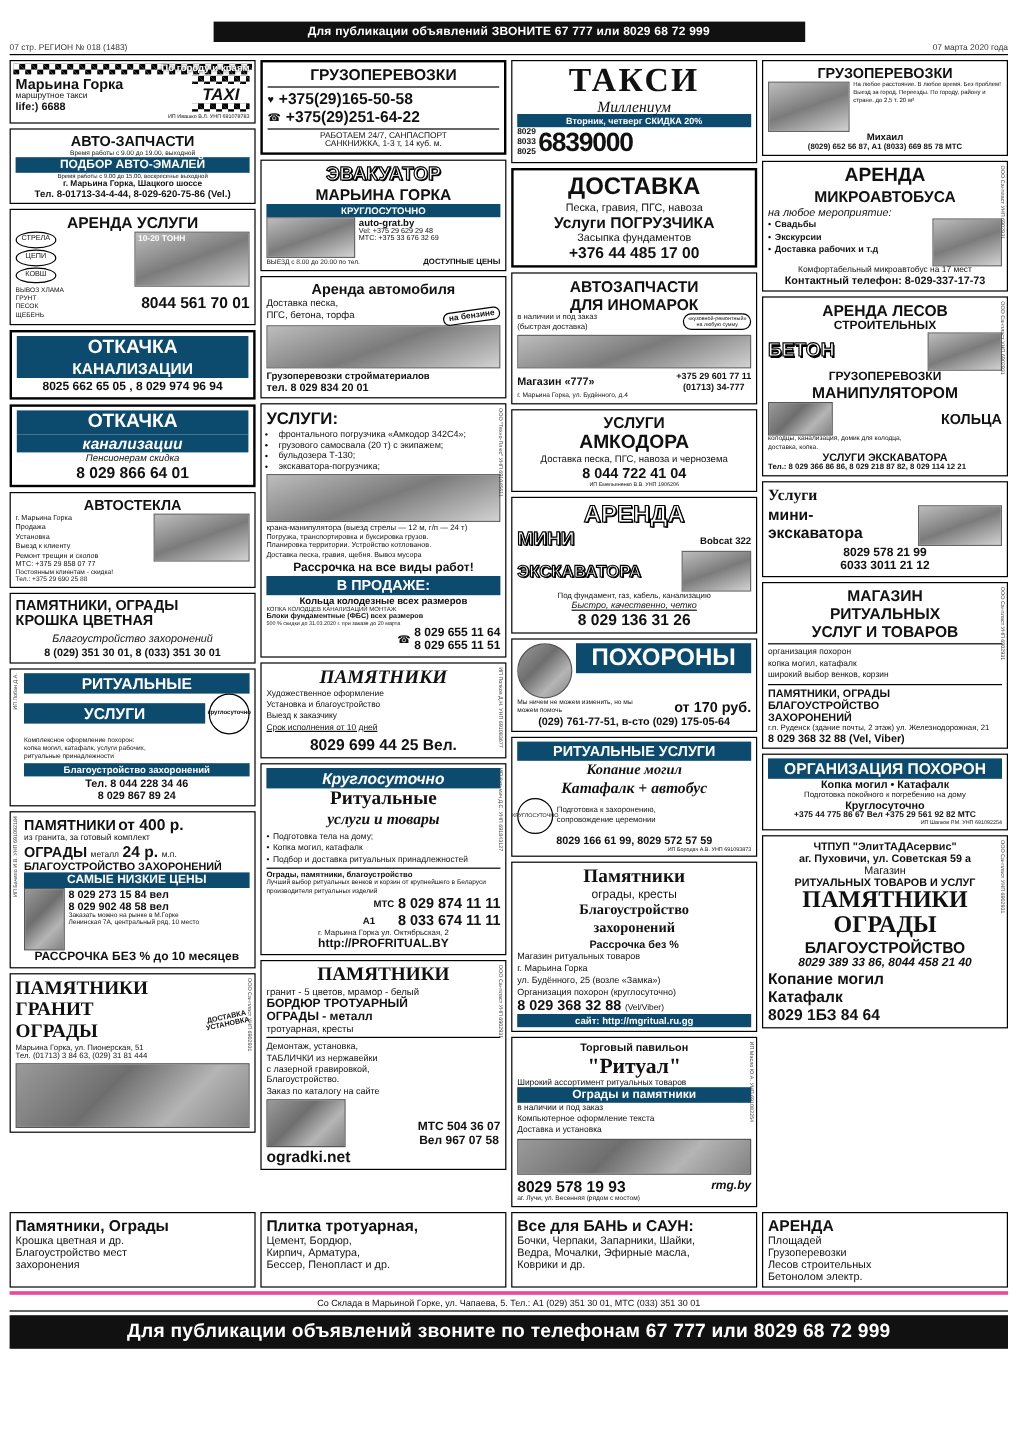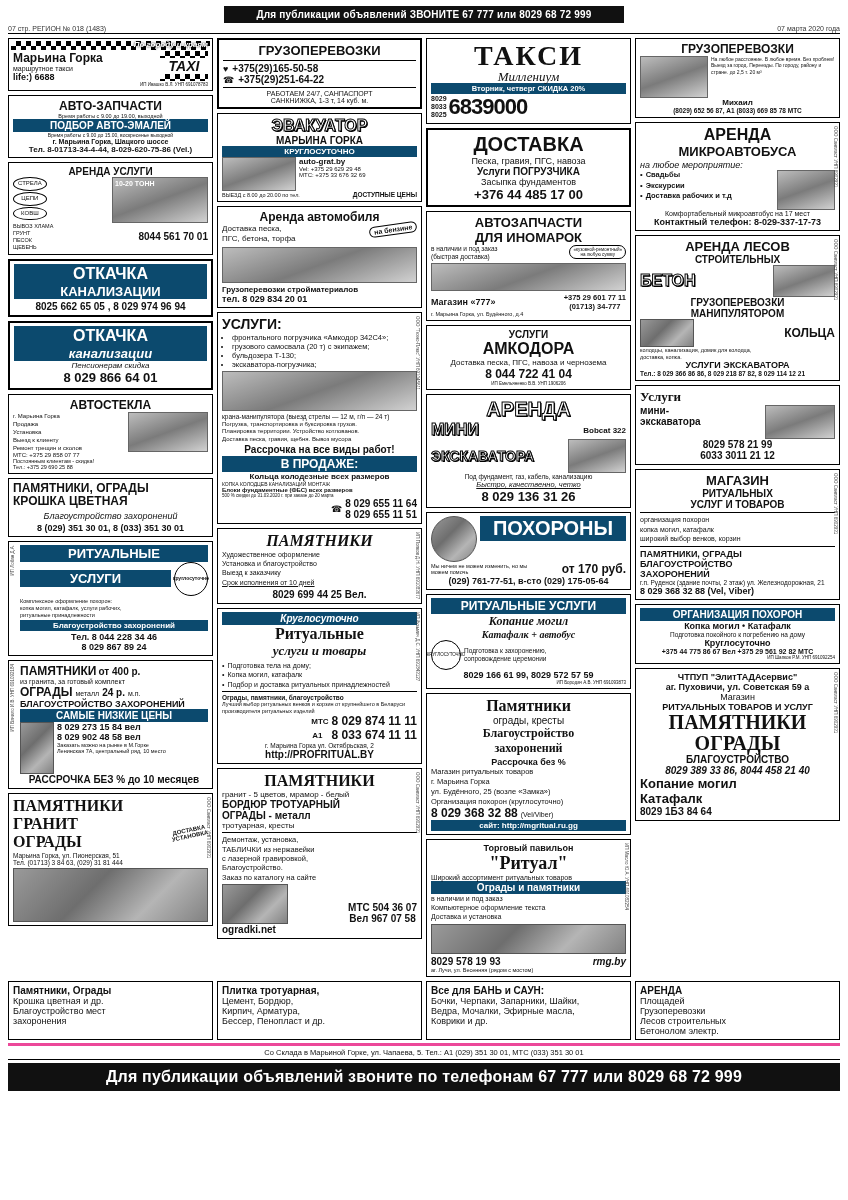--- a/index.html
+++ b/index.html
@@ -11,21 +11,21 @@
     color: #111;
     font-size: 9px;
     overflow: hidden;
   }
   .page { width:848px; height:1200px; padding:6px 8px; background:#fff; position:relative; }
 
   
   .top-banner {
     background:#111; color:#fff; text-align:center;
     font-weight:bold; font-size:10px; letter-spacing:.2px;
-    padding:3px 0; margin:0 auto 2px auto; width:400px;
+    padding:3px 0; margin:12px auto 2px auto; width:493px;
   }
   .head-line { display:flex; justify-content:space-between; font-size:7px; color:#333; border-bottom:1px solid #000; padding-bottom:1px; margin-bottom:4px;}
   .bottom-bar {
     background:#111; color:#fff; text-align:center; font-weight:bold;
     font-size:16px; padding:5px 0; margin-top:3px; letter-spacing:.2px;
   }
   .bottom-note { text-align:center; font-size:7.5px; border-top:3px solid #ec4899; border-bottom:1px solid #000; padding:2px 0; margin-top:3px;}
 
   
   .grid { display:grid; grid-template-columns: repeat(4, 1fr); gap:4px; }
@@ -33,21 +33,21 @@
   .ad {
     border:1px solid #000; background:#fff; padding:3px 4px;
     position:relative; overflow:hidden;
   }
   .ad.thick { border-width:2px; }
   .c { text-align:center; }
   .b { font-weight:bold; }
   .i { font-style:italic; }
   .u { text-decoration:underline; }
   .t7 { font-size:7px; } .t8{font-size:8px;} .t9{font-size:9px;} .t10{font-size:10px;}
-  .t11{font-size:10px;} .t12{font-size:12px;} .t13{font-size:13px;} .t14{font-size:14px;}
+  .t11{font-size:13px;} .t12{font-size:12px;} .t13{font-size:13px;} .t14{font-size:14px;}
   .t16{font-size:16px;} .t18{font-size:18px;} .t20{font-size:20px;}
   .t28{font-size:28px;}
   .lh { line-height:1.12; }
   .serif { font-family:"Liberation Serif", serif; }
   .row { display:flex; align-items:center; gap:3px; }
   .sp { justify-content:space-between; }
   .side-v {
     position:absolute; right:1px; top:3px; writing-mode:vertical-rl;
     font-size:4.5px; color:#444; letter-spacing:0;
   }
@@ -91,21 +91,21 @@
     <span>07 стр. РЕГИОН № 018 (1483)</span>
     <span>07 марта 2020 года</span>
   </div>
 
   <div class="grid">
 
     <div class="col">
 
       <div class="ad">
         <div class="checker" style="height:9px;margin:-1px -2px 1px -2px;position:relative;">
-          <div style="position:absolute;right:2px;top:-1px;font-size:8px;font-weight:bold;font-style:italic;color:#fff;text-shadow:0 0 2px #000;">По городу и краям</div>
+          <div style="position:absolute;right:2px;top:-1px;font-size:8px;font-weight:bold;color:#fff;text-shadow:0 0 2px #000;">По городу и краям</div>
         </div>
         <div class="row sp" style="align-items:flex-start;">
           <div>
             <div class="b t12">Марьина Горка</div>
             <div class="t7">маршрутное такси</div>
             <div class="b t9">life:) 6688</div>
           </div>
           <div class="c" style="width:48px;">
             <div class="checker" style="height:7px;"></div>
             <div class="b t14 i">TAXI</div>
@@ -283,21 +283,21 @@
           </div>
         </div>
         <div class="row sp">
           <span style="font-size:5.5px;">ВЫЕЗД с 8.00 до 20.00 по тел.</span>
           <span class="b" style="font-size:6.5px;">ДОСТУПНЫЕ ЦЕНЫ</span>
         </div>
       </div>
 
       <div class="ad">
         <div class="b c t12">Аренда автомобиля</div>
-        <div class="row sp" style="align-items:flex-start;">
+        <div class="row sp" style="align-items:flex-end;">
           <div style="font-size:8px;line-height:1.3;">
             <div>Доставка песка,</div>
             <div>ПГС, бетона, торфа</div>
           </div>
           <div class="c" style="border:1px solid #000;border-radius:10px;padding:1px 4px;font-size:7px;font-weight:bold;transform:rotate(-8deg);">на бензине</div>
         </div>
         <div class="photo2" style="height:36px;margin:2px 0;"></div>
         <div class="t8 b">Грузоперевозки стройматериалов</div>
         <div class="b t9">тел. 8 029 834 20 01</div>
       </div>
@@ -355,21 +355,21 @@
           <div class="bullet">Копка могил, катафалк</div>
           <div class="bullet">Подбор и доставка ритуальных принадлежностей</div>
         </div>
         <div class="rule"></div>
         <div class="b" style="font-size:6.5px;">Ограды, памятники, благоустройство</div>
         <div style="font-size:5.5px;line-height:1.2;">Лучший выбор ритуальных венков и корзин от крупнейшего в Беларуси производителя ритуальных изделий</div>
         <div class="row" style="justify-content:flex-end;gap:3px;">
           <span class="b t8">МТС</span>
           <span class="b t12">8 029 874 11 11</span>
         </div>
-        <div class="row" style="justify-content:flex-end;gap:9px;">
+        <div class="row" style="justify-content:flex-end;gap:19px;">
           <span class="b t8">А1</span>
           <span class="b t12">8 033 674 11 11</span>
         </div>
         <div class="c" style="font-size:6.5px;">г. Марьина Горка ул. Октябрьская, 2</div>
         <div class="b c t10">http://PROFRITUAL.BY</div>
       </div>
 
       <div class="ad">
         <div class="side-v">ООО Санпласт УНП 6902931</div>
         <div class="b c t16 serif">ПАМЯТНИКИ</div>

